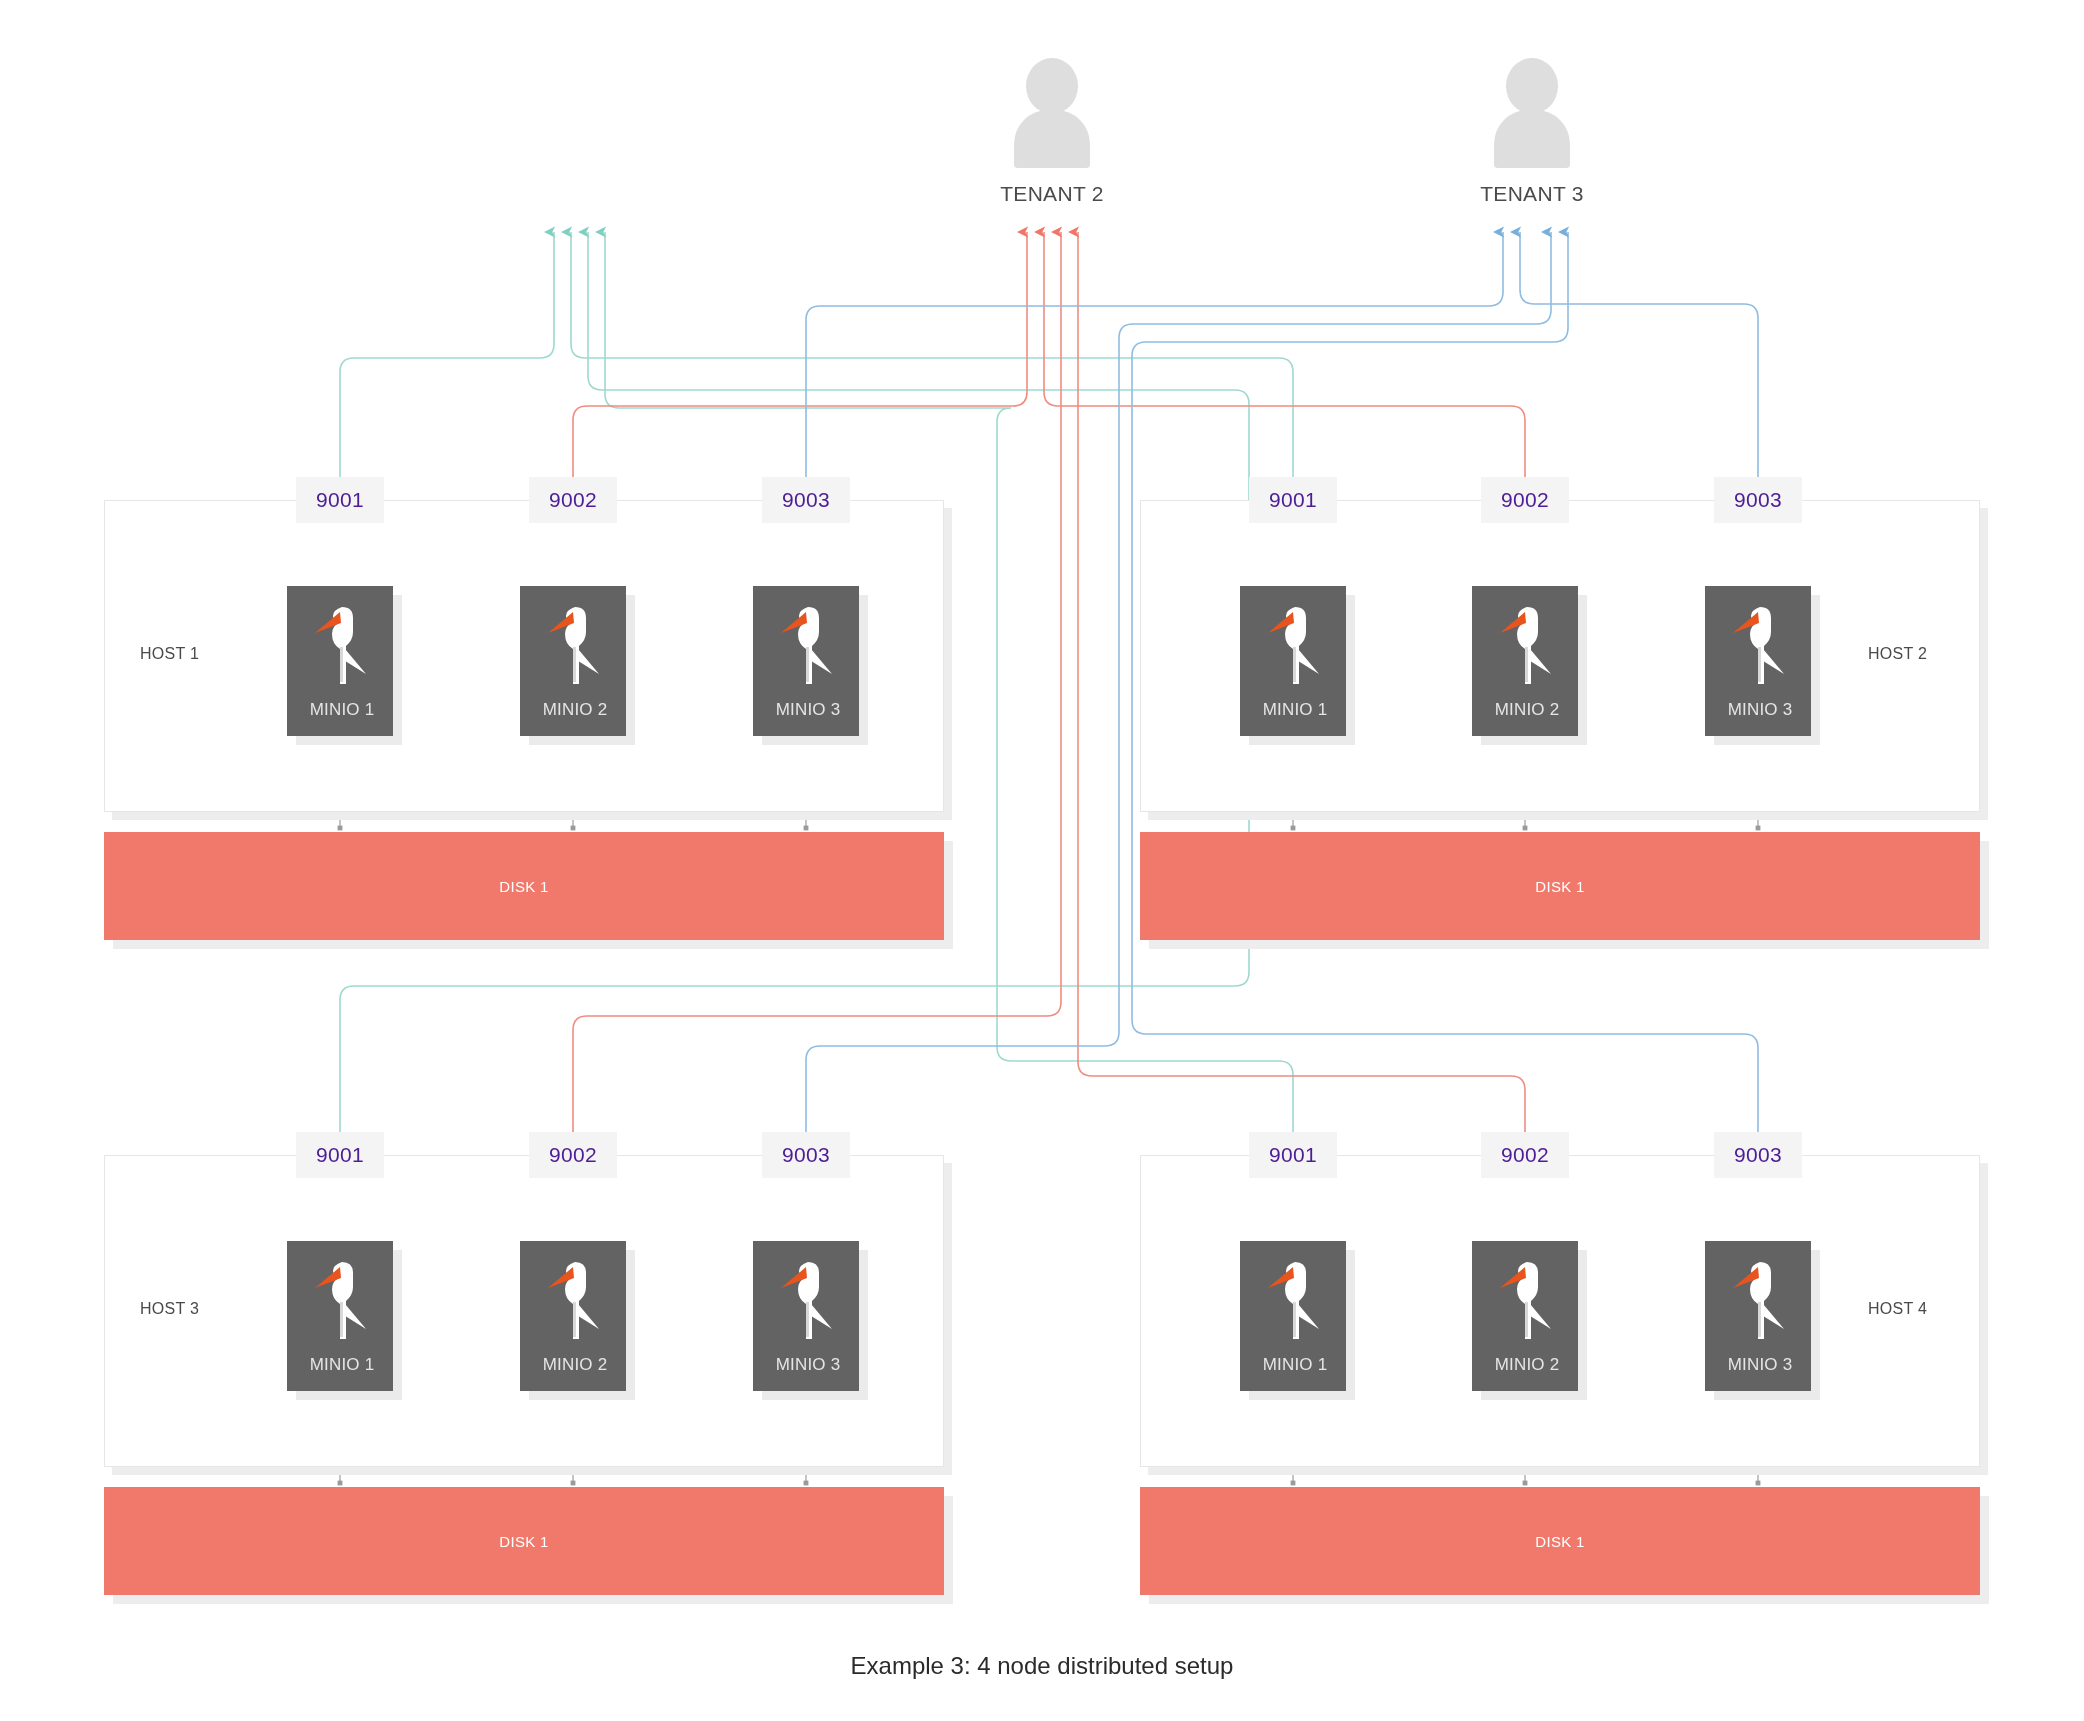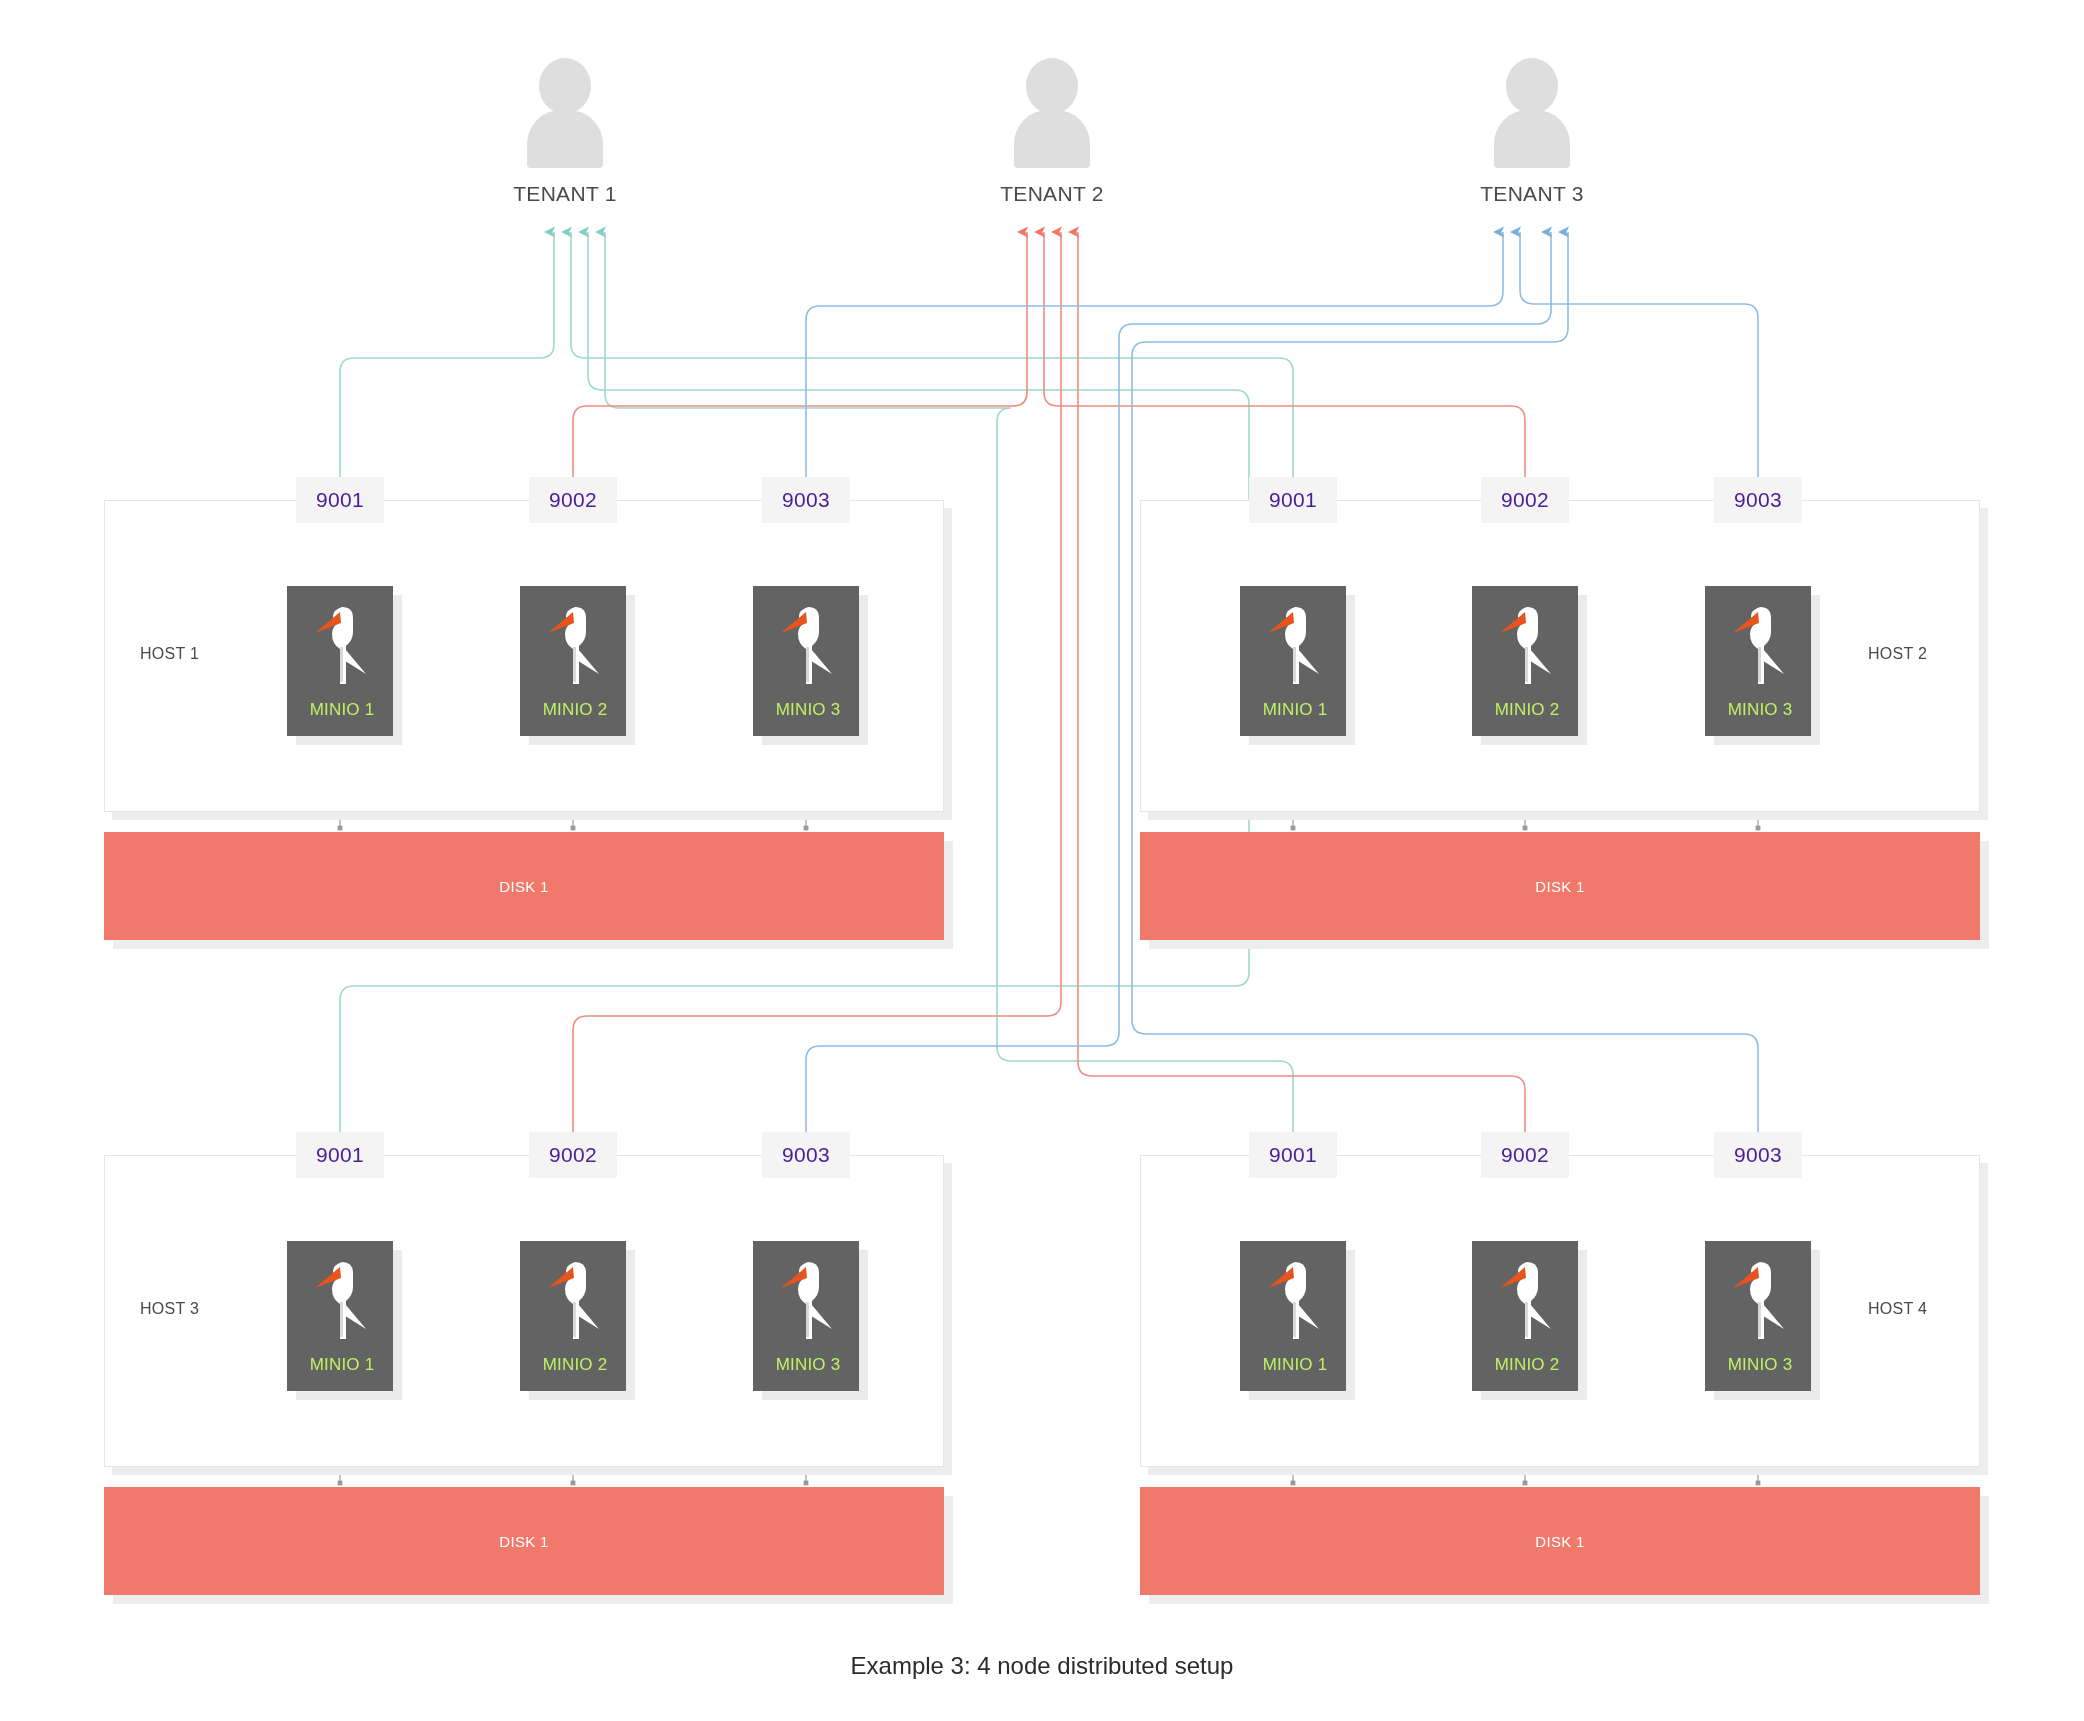--- a/index.html
+++ b/index.html
@@ -121,21 +121,21 @@
     transform: translateX(-50%);
     width: 62px;
     height: 88px;
   }
   .minio-name {
     position: absolute;
     left: 4px;
     right: 0;
     bottom: 16px;
     text-align: center;
-    color: #bef264;
+    color: #e5e5e5;
     font-size: 17px;
     letter-spacing: .2px;
   }
 
   
   .disk {
     position: absolute;
     background: #F0796B;
     box-shadow: 9px 9px 0 0 #EDEDED;
     display: flex;
@@ -241,29 +241,20 @@
 
       <path d="M340 1401 L340 1483" stroke="#B5B5B5" marker-end="url(#ar-disk)"></path>
       <path d="M573 1401 L573 1483" stroke="#B5B5B5" marker-end="url(#ar-disk)"></path>
       <path d="M806 1401 L806 1483" stroke="#B5B5B5" marker-end="url(#ar-disk)"></path>
       <path d="M1293 1401 L1293 1483" stroke="#B5B5B5" marker-end="url(#ar-disk)"></path>
       <path d="M1525 1401 L1525 1483" stroke="#B5B5B5" marker-end="url(#ar-disk)"></path>
       <path d="M1758 1401 L1758 1483" stroke="#B5B5B5" marker-end="url(#ar-disk)"></path>
     </g>
   </svg>
 
-  <div class="tenant" style="left:470px; top:58px;">
-    <div class="tenant-avatar">
-      <div class="av-head-sh"></div>
-        <div class="av-body-sh"></div>
-      <div class="av-head"></div>
-        <div class="av-body"></div>
-    </div>
-    <div class="tenant-label">TENANT 1</div>
-  </div>
 
   <div class="tenant" style="left:957px; top:58px;">
     <div class="tenant-avatar">
       <div class="av-head-sh"></div>
         <div class="av-body-sh"></div>
       <div class="av-head"></div>
         <div class="av-body"></div>
     </div>
     <div class="tenant-label">TENANT 2</div>
   </div>

